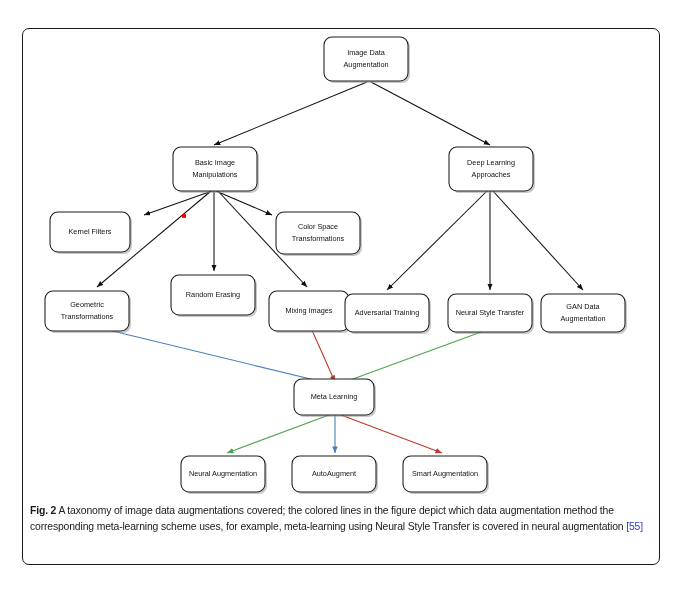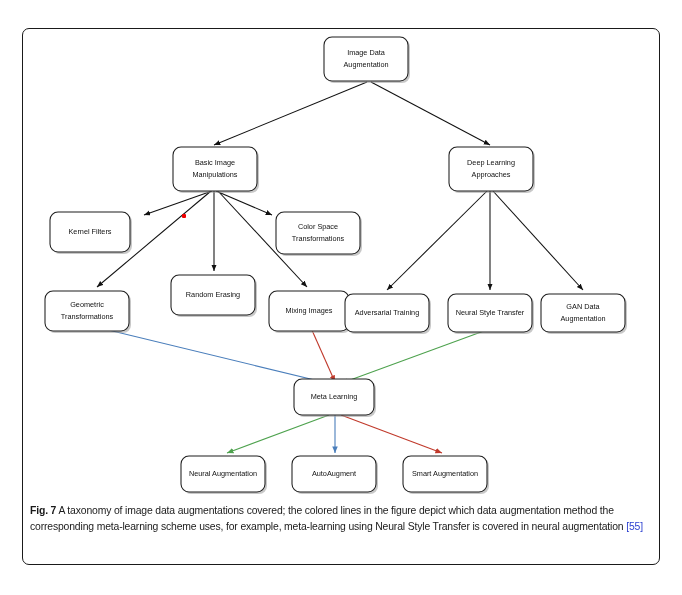--- a/index.html
+++ b/index.html
@@ -225,16 +225,16 @@
     <g>
       <rect class="node-shadow" x="383" y="430" width="84" height="36" rx="8"></rect>
       <rect class="node-box" x="381" y="428" width="84" height="36" rx="8"></rect>
       <text class="node-label" x="423" y="446">Smart Augmentation</text>
     </g>
   </svg>
 
   <div class="red-dot"></div>
 
   <div class="caption">
-    <b>Fig. 7</b><span> A taxonomy of image data augmentations covered; the colored lines in the figure depict which data augmentation method the corresponding meta-learning scheme uses, for example, meta-learning using Neural Style Transfer is covered in neural augmentation </span><span class="cite">[55]</span>
+    <b>Fig. 2</b><span> A taxonomy of image data augmentations covered; the colored lines in the figure depict which data augmentation method the corresponding meta-learning scheme uses, for example, meta-learning using Neural Style Transfer is covered in neural augmentation </span><span class="cite">[55]</span>
   </div>
 
 </div>
 
 </body></html>

